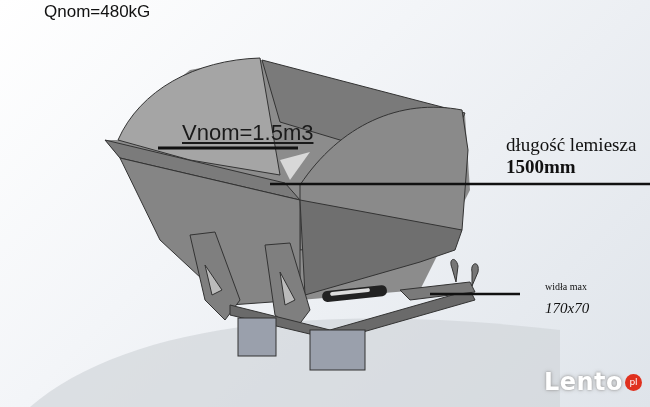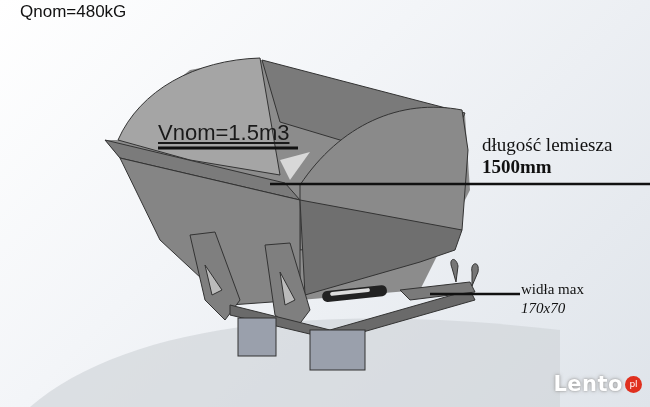--- a/index.html
+++ b/index.html
@@ -1,30 +1,30 @@
 <!DOCTYPE html>
 <html><head>
 <meta charset="utf-8">
 <style>
   html,body{margin:0;padding:0;}
   body{width:650px;height:407px;overflow:hidden;position:relative;
     background:linear-gradient(135deg,#ffffff 0%,#f3f5f8 40%,#dfe4ea 100%);
     font-family:"Liberation Sans",sans-serif;}
   .canvas{position:absolute;left:0;top:0;width:650px;height:407px;}
-  .label{position:absolute;color:#111;}
+  .label{position:absolute;color:#111;margin-left:24px;}
   .sans{font-family:"Liberation Sans",sans-serif;}
   .serif{font-family:"Liberation Serif",serif;}
   #qnom{left:20px;top:2px;font-size:17px;}
   #vnom{left:158px;top:120px;font-size:22px;color:#1a1a1a;text-decoration:underline;}
   #dl1{left:482px;top:134px;font-size:19px;}
   #dl2{left:482px;top:156px;font-size:19px;font-weight:bold;}
-  #wd1{left:521px;top:281px;font-size:15px;}
+  #wd1{left:521px;top:281px;font-size:10px;}
   #wd2{left:521px;top:300px;font-size:15px;font-style:italic;}
   .logo{position:absolute;right:8px;bottom:11px;display:flex;align-items:center;}
-  .logo-text{font-family:"DejaVu Sans",sans-serif;font-weight:bold;font-size:21px;color:#fff;
+  .logo-text{font-family:"DejaVu Sans",sans-serif;font-weight:bold;font-size:24px;color:#fff;
     text-shadow:0 0 2px #999,0 0 4px #aaa;letter-spacing:0.5px;margin-left:39px;}
   .logo-badge{width:17px;height:17px;border-radius:50%;background:#e0301e;color:#fff;
     font-size:9px;font-weight:normal;display:flex;align-items:center;justify-content:center;margin-left:2px;
     font-family:"DejaVu Sans",sans-serif;}
 </style>
 </head>
 <body>
 
 <svg class="canvas" viewBox="0 0 650 407" width="650" height="407">
 

